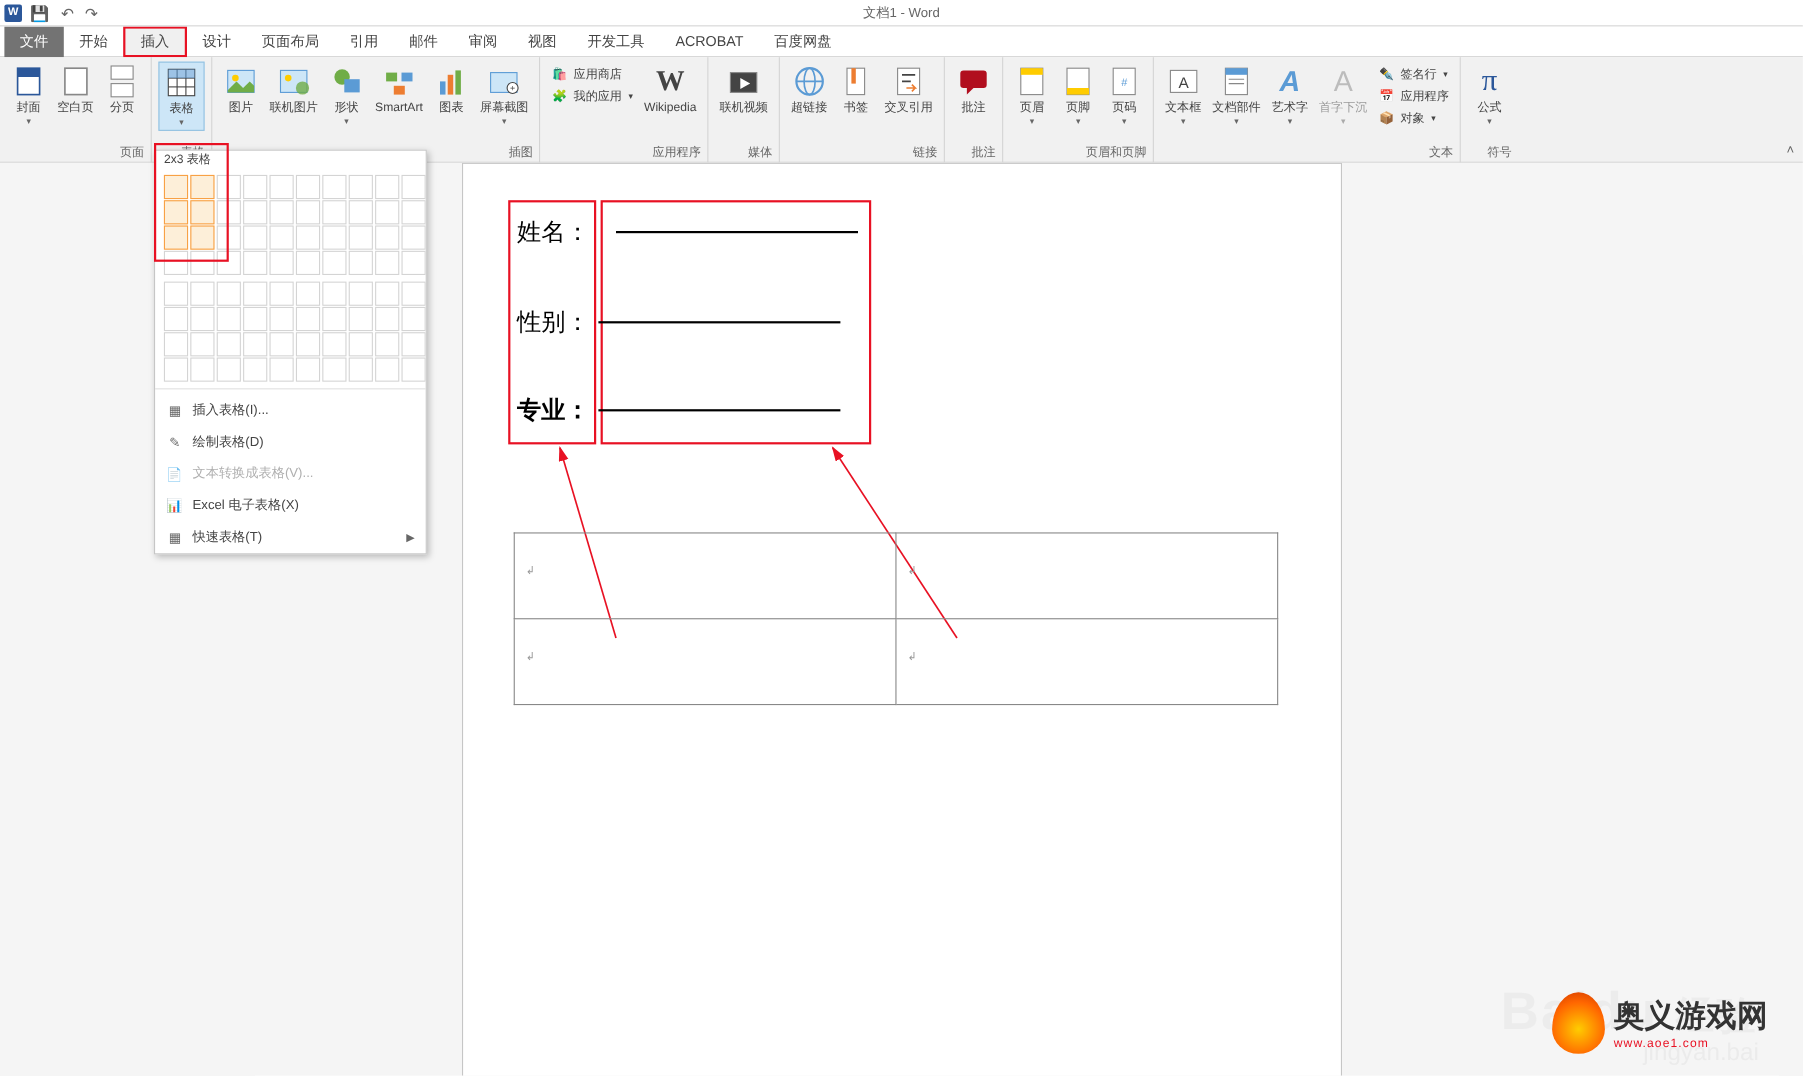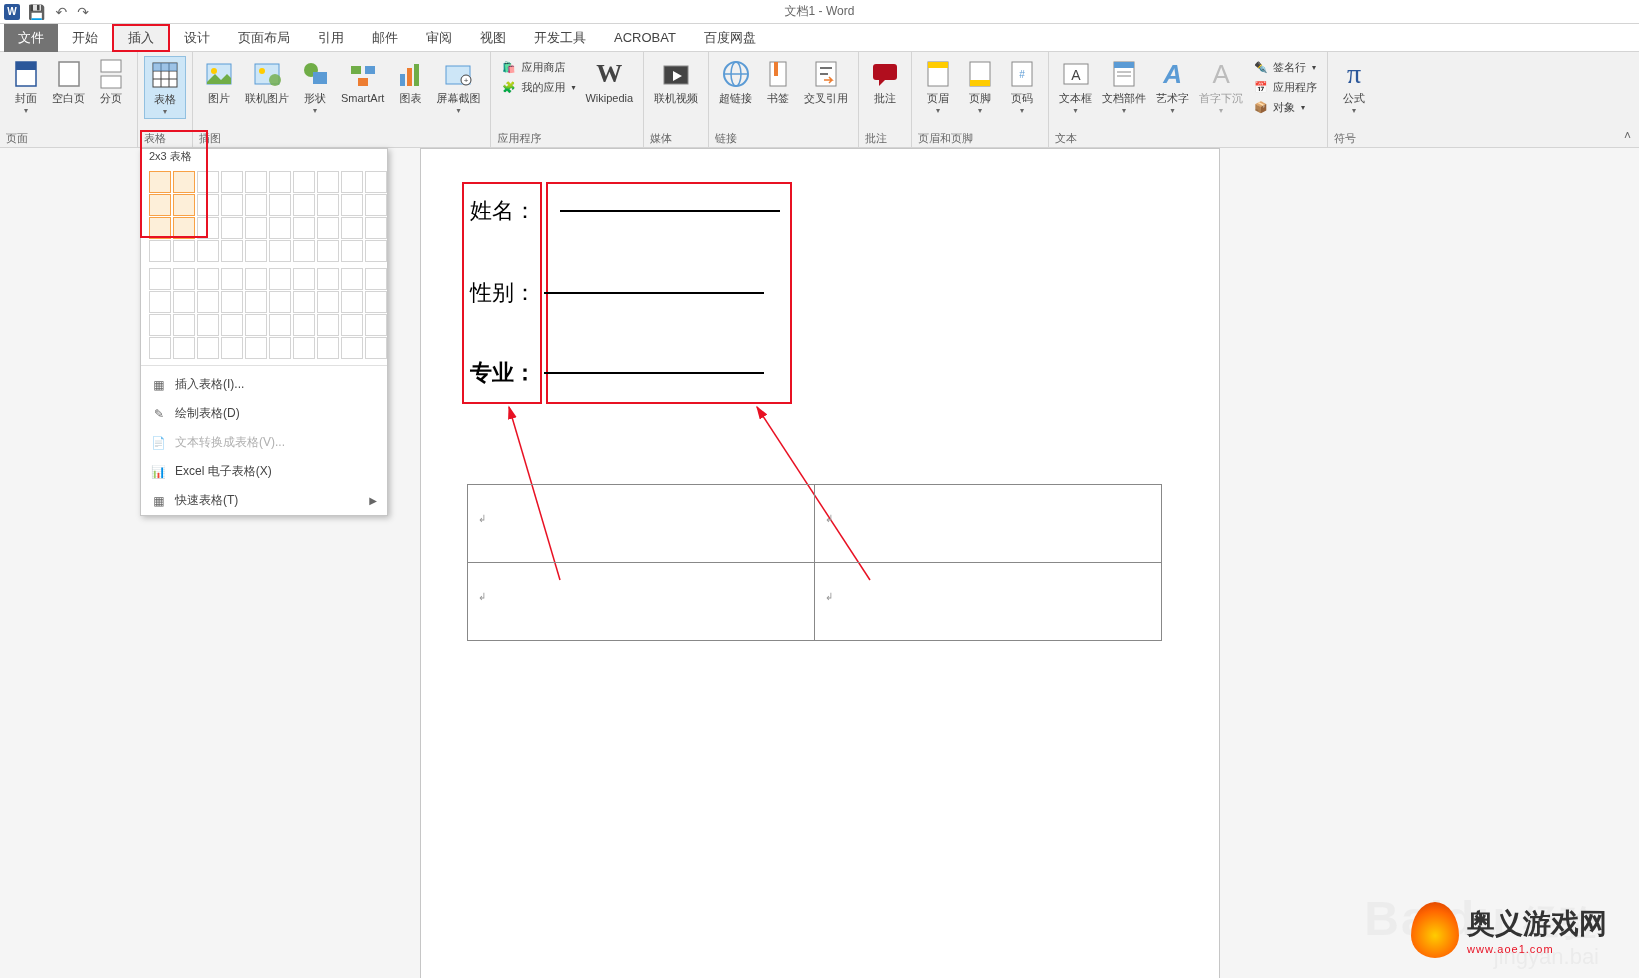--- a/index.html
+++ b/index.html
@@ -15,33 +15,33 @@
 
 .tabs { height: 28px; background: #fff; display: flex; align-items: center; padding-left: 4px; border-bottom: 1px solid #d4d4d4; }
 .tab { padding: 0 14px; height: 28px; display: flex; align-items: center; font-size: 13px; color: #444; cursor: pointer; }
 .tab.file { background: #737373; color: #fff; height: 28px; }
 .tab.active { background: #f0f0f0; border: 2px solid #e81123; color: #444; }
 
 
 .ribbon { height: 96px; background: #f1f1f1; border-bottom: 1px solid #d4d4d4; display: flex; position: relative; }
 .group { border-right: 1px solid #d4d4d4; padding: 4px 6px 0 6px; display: flex; flex-direction: column; justify-content: space-between; height: 96px; }
 .group-body { display: flex; align-items: flex-start; gap: 2px; flex: 1; }
-.group-label { text-align: left; font-size: 11px; color: #666; padding: 2px 0; }
+.group-label { text-align: right; font-size: 11px; color: #666; padding: 2px 0; }
 .rbtn { display: flex; flex-direction: column; align-items: center; justify-content: flex-start; padding: 2px 4px; cursor: pointer; min-width: 40px; }
 .rbtn .icon { width: 32px; height: 32px; display: flex; align-items: center; justify-content: center; margin-bottom: 2px; }
 .rbtn .label { font-size: 11px; color: #444; text-align: right; line-height: 1.2; white-space: nowrap; }
 .rbtn .arrow { font-size: 8px; color: #666; margin-top: 1px; }
 .rbtn.highlight { background: #cde6f7; border: 1px solid #92c0e0; }
 .small-stack { display: flex; flex-direction: column; gap: 2px; justify-content: flex-start; padding-top: 2px; }
 .small-item { display: flex; align-items: center; gap: 4px; padding: 1px 4px; cursor: pointer; font-size: 11px; white-space: nowrap; }
 .small-item .si { width: 16px; height: 16px; display: flex; align-items: center; justify-content: center; }
 .collapse-btn { position: absolute; right: 8px; bottom: 4px; font-size: 12px; color: #666; cursor: pointer; }
 
 
-.table-dropdown { position: absolute; left: 140px; top: 148px; width: 248px; background: #fff; border: 1px solid #c6c6c6; box-shadow: 2px 2px 6px rgba(0,0,0,0.25); z-index: 10; }
+.table-dropdown { position: absolute; left: 140px; top: 136px; width: 248px; background: #fff; border: 1px solid #c6c6c6; box-shadow: 2px 2px 6px rgba(0,0,0,0.25); z-index: 10; }
 .table-dropdown .dd-header { font-size: 11px; color: #444; padding: 0 8px 4px 8px; height: 18px; display: flex; align-items: center; position: relative; }
 .dd-header-box { position: absolute; left: 140px; top: 130px; border: 2px solid #e81123; width: 68px; height: 108px; z-index: 12; pointer-events: none; }
 .table-grid { padding: 4px 8px 0 8px; }
 .grid-section { display: grid; grid-template-columns: repeat(10, 23px); gap: 1px; margin-bottom: 6px; }
 .grid-cell { width: 22px; height: 22px; border: 1px solid #d4d4d4; background: #fff; }
 .grid-cell.sel { border: 1px solid #f8a145; background: #fdefd9; }
 .dd-sep { height: 1px; background: #e0e0e0; margin: 4px 0; }
 .dd-item { display: flex; align-items: center; gap: 8px; padding: 6px 10px; font-size: 12px; color: #444; cursor: pointer; }
 .dd-item.disabled { color: #b0b0b0; }
 .dd-item .di { width: 16px; height: 16px; display: flex; align-items: center; justify-content: center; color: #666; }

